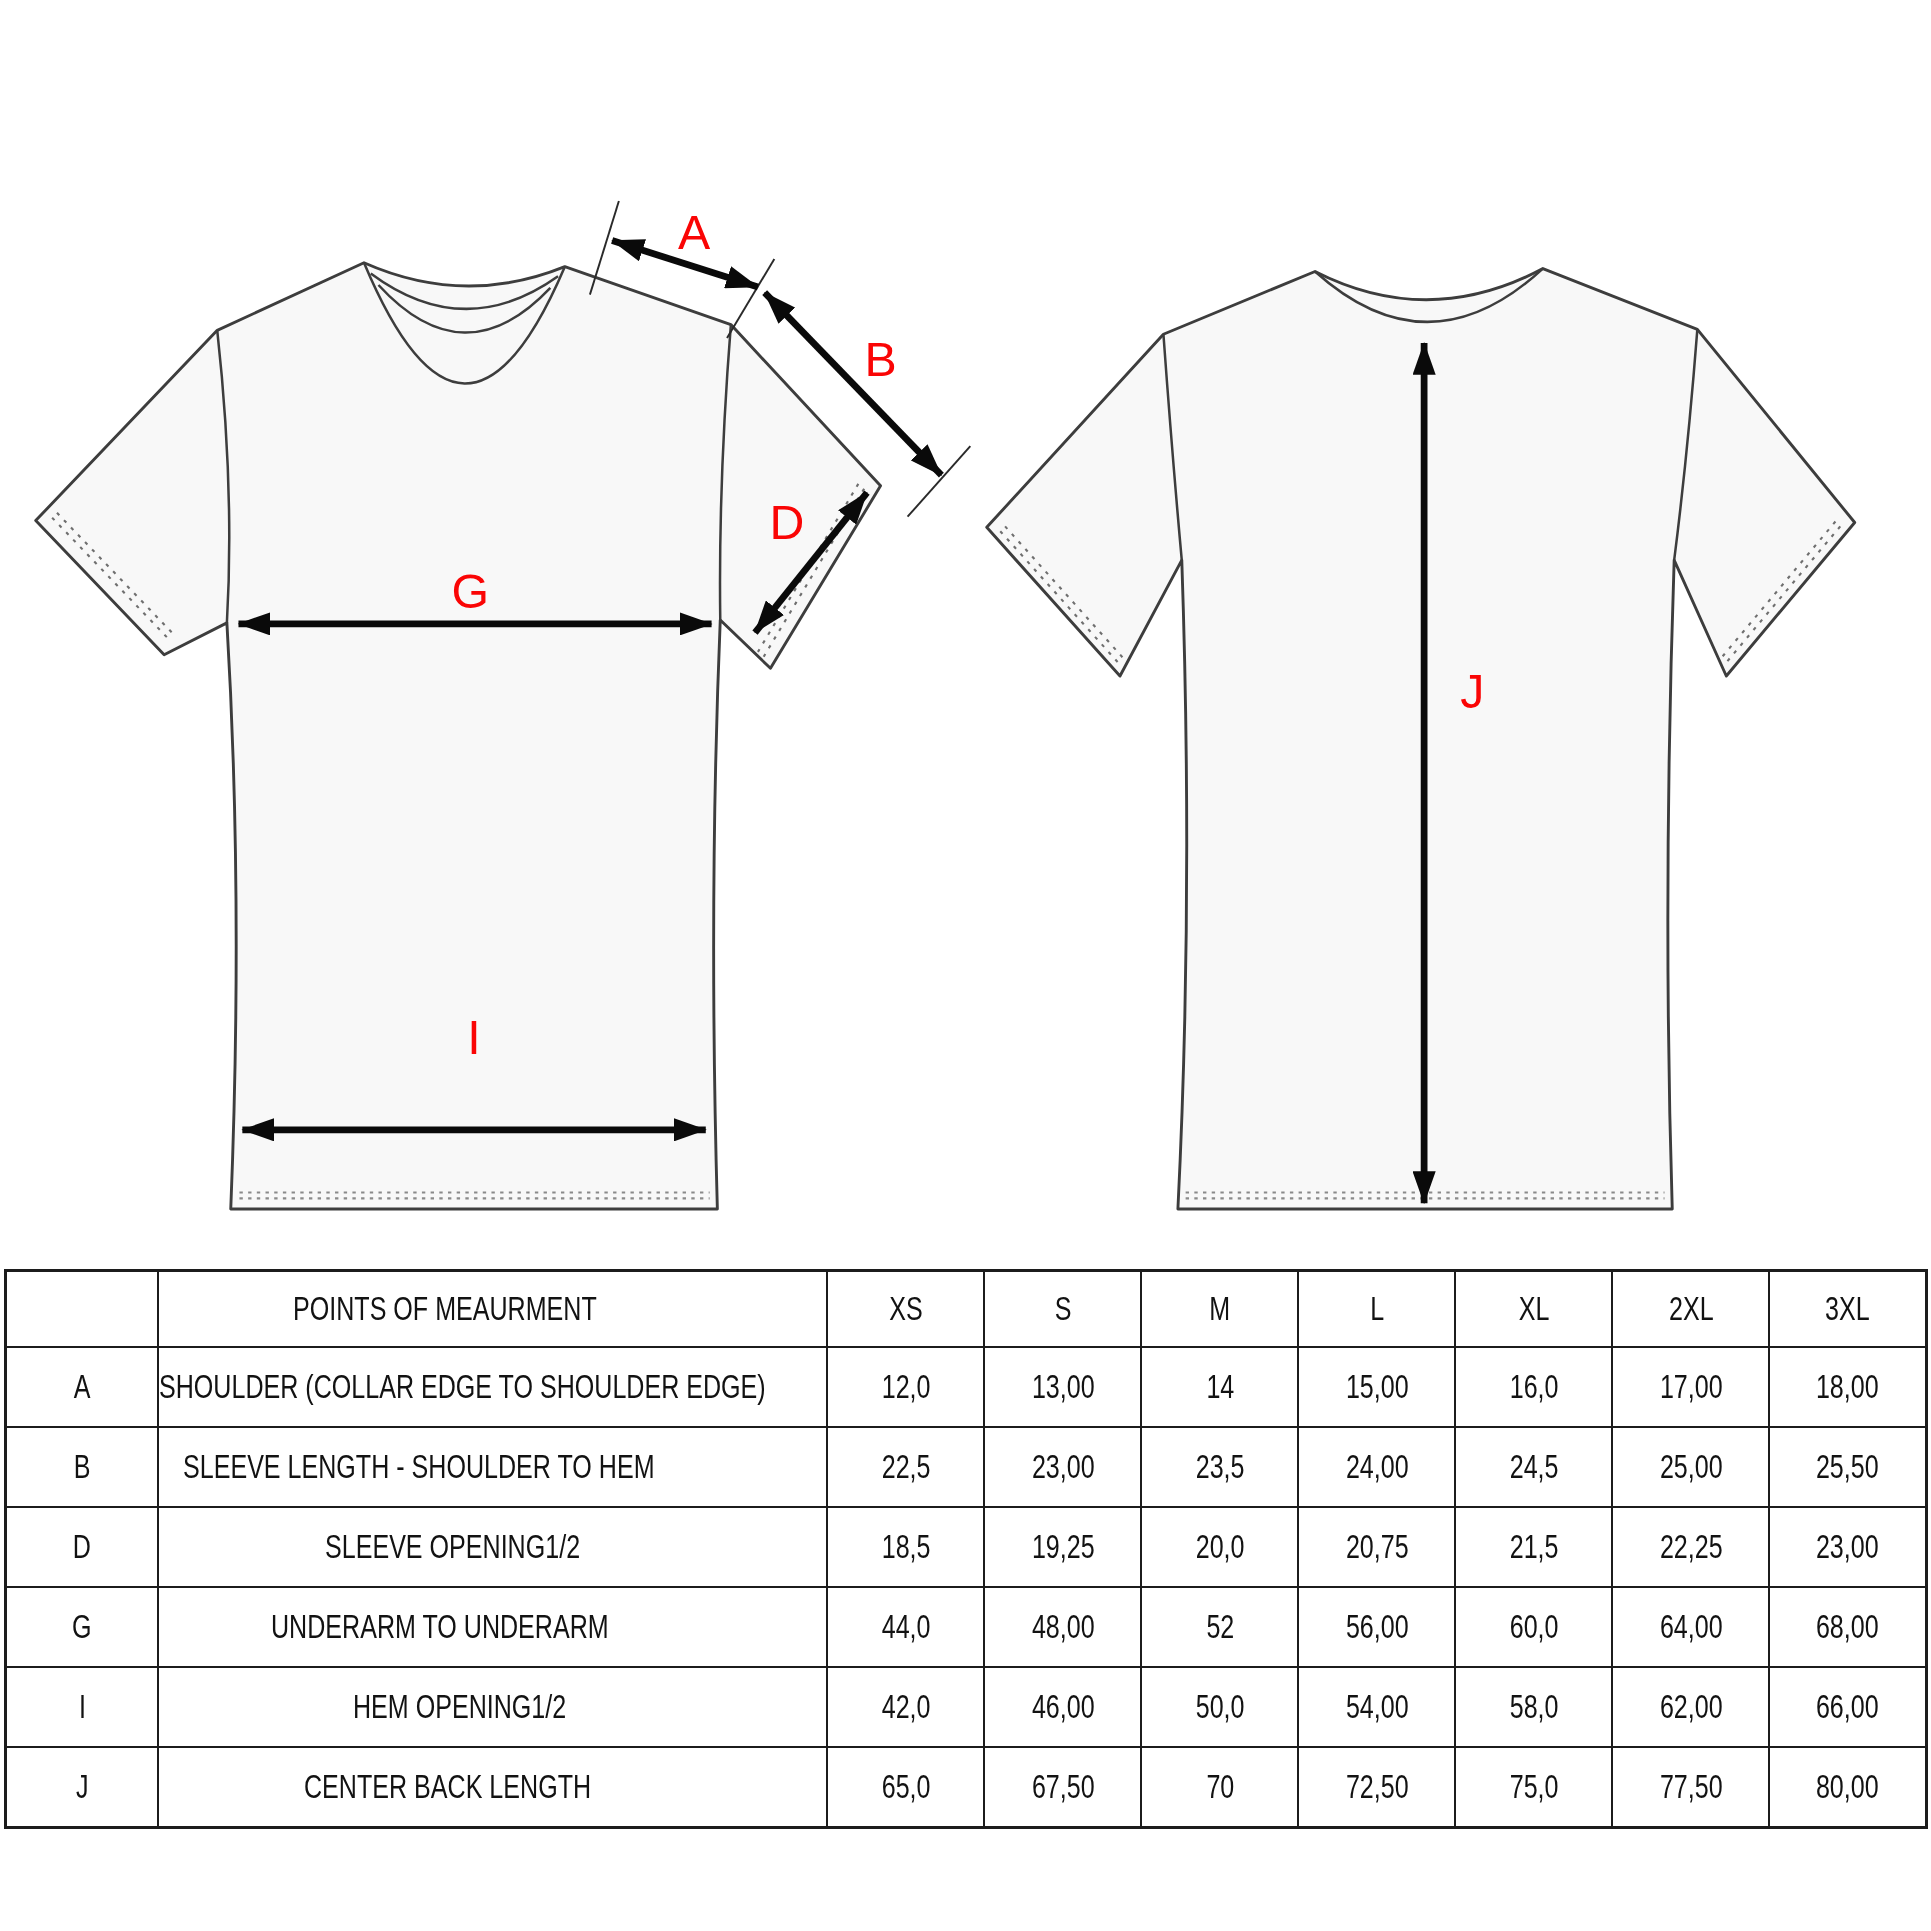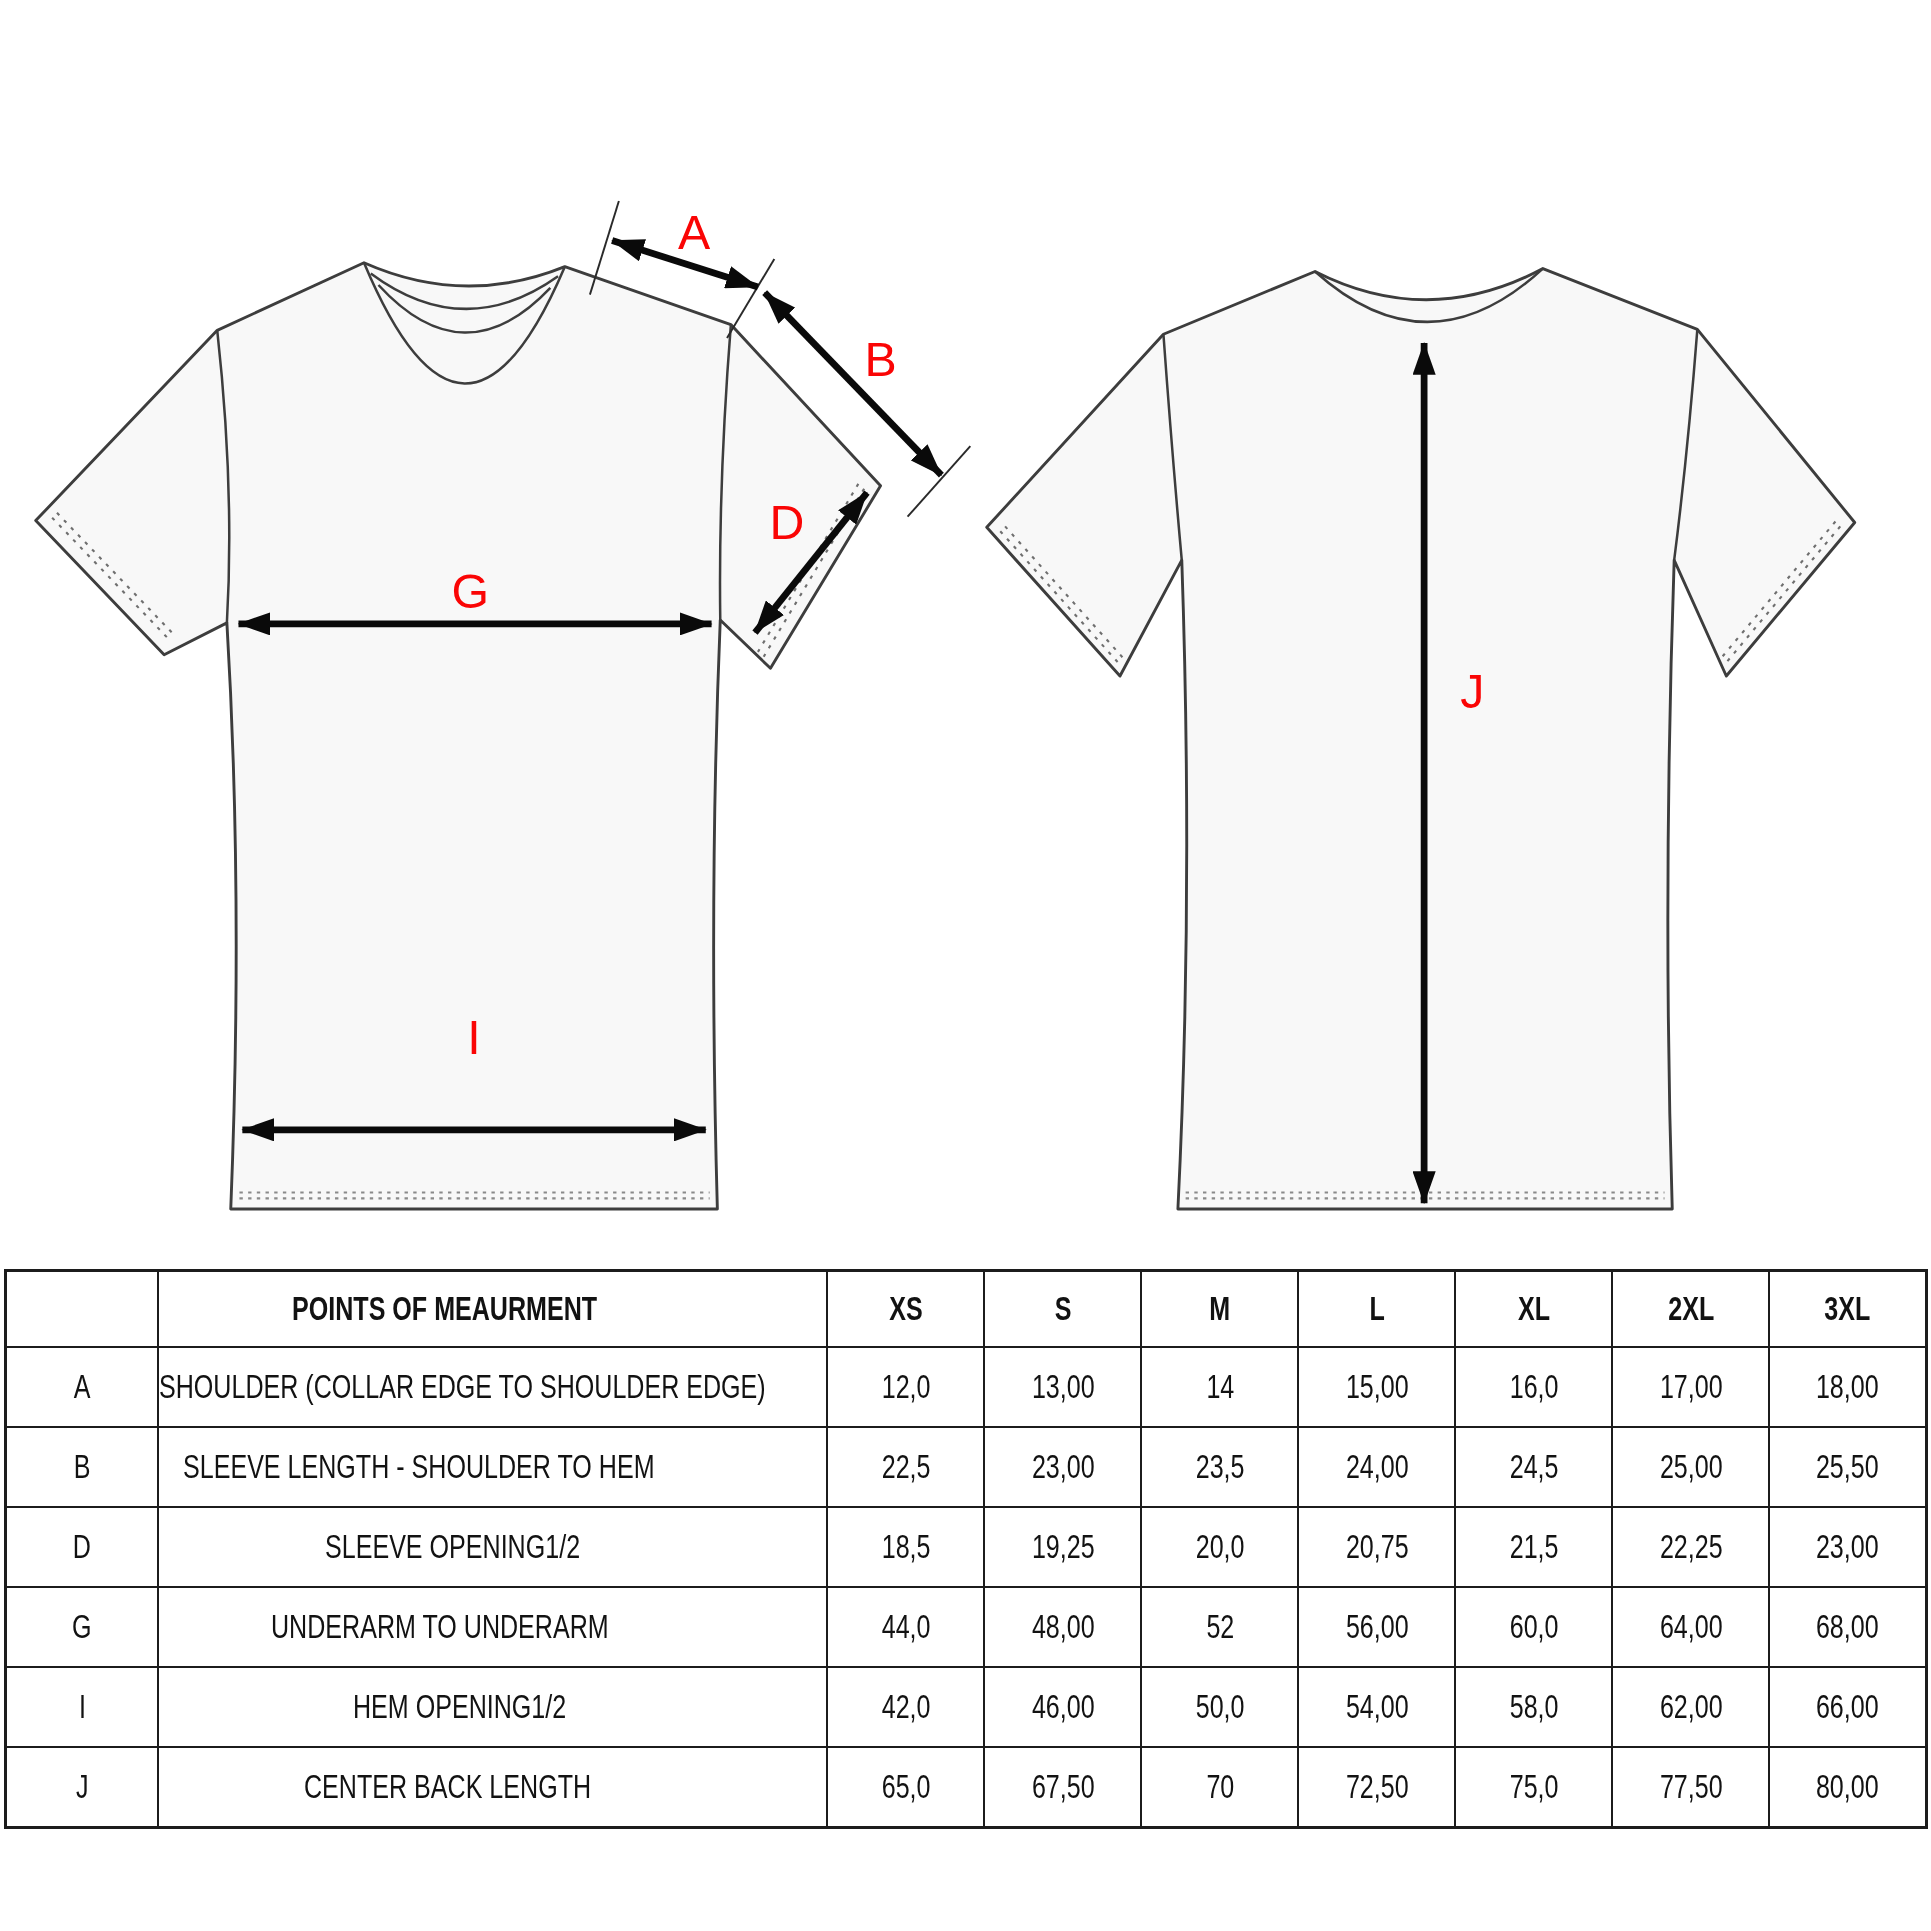--- a/index.html
+++ b/index.html
@@ -14,21 +14,21 @@
   .hemstitch{fill:none;stroke:#8a8a8a;stroke-width:2.2;stroke-dasharray:3.5 5.5;}
   .arrow{fill:none;stroke:#0a0a0a;stroke-width:7;}
   .ext{fill:none;stroke:#2a2a2a;stroke-width:2;}
   .dlabel{font:400 50px "Liberation Sans",sans-serif;fill:#fa0505;text-anchor:middle;}
 
   
   table.meas{position:absolute;top:1269px;left:3.9px;width:1923px;border-collapse:collapse;
              table-layout:fixed;border:3.9px solid #1c1c1c;}
   table.meas th,table.meas td{border:2.9px solid #1c1c1c;padding:0;font-size:33px;color:#121212;
              text-align:center;vertical-align:middle;overflow:visible;}
-  table.meas thead th{height:74px;font-weight:700;}
+  table.meas thead th{height:74px;font-weight:400;}
   table.meas tbody td{height:78px;font-weight:400;}
   td.l,th.l{text-align:left;padding-left:7.7px;}
   td.letter{color:#fa0505;font-weight:700;font-size:37px;}
   .sq{display:inline-block;transform:scaleX(0.76);transform-origin:50% 50%;white-space:nowrap;}
   .l .sq{transform-origin:0 50%;}
 </style>
 </head>
 <body>
 
 <div class="stage">

